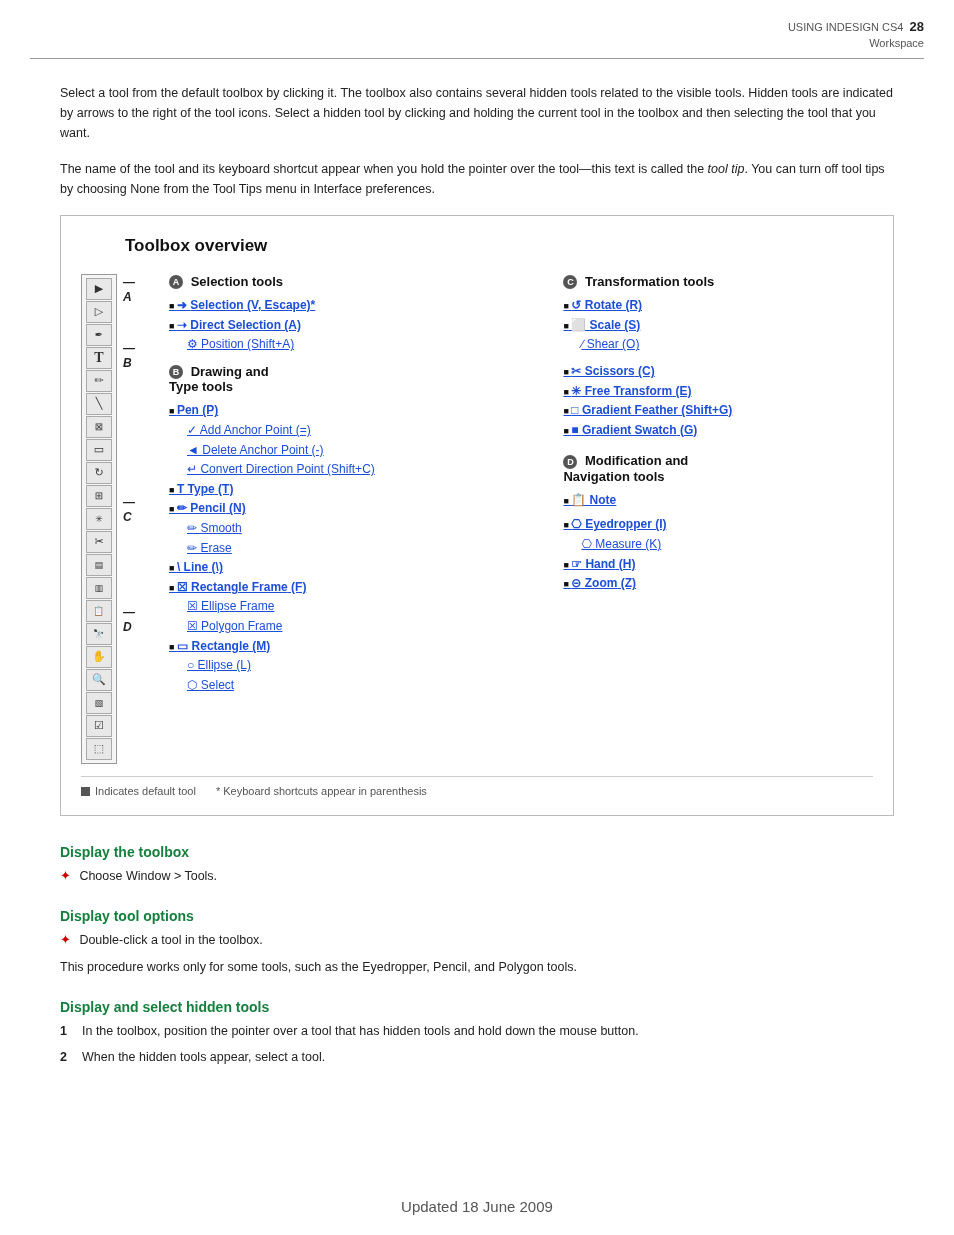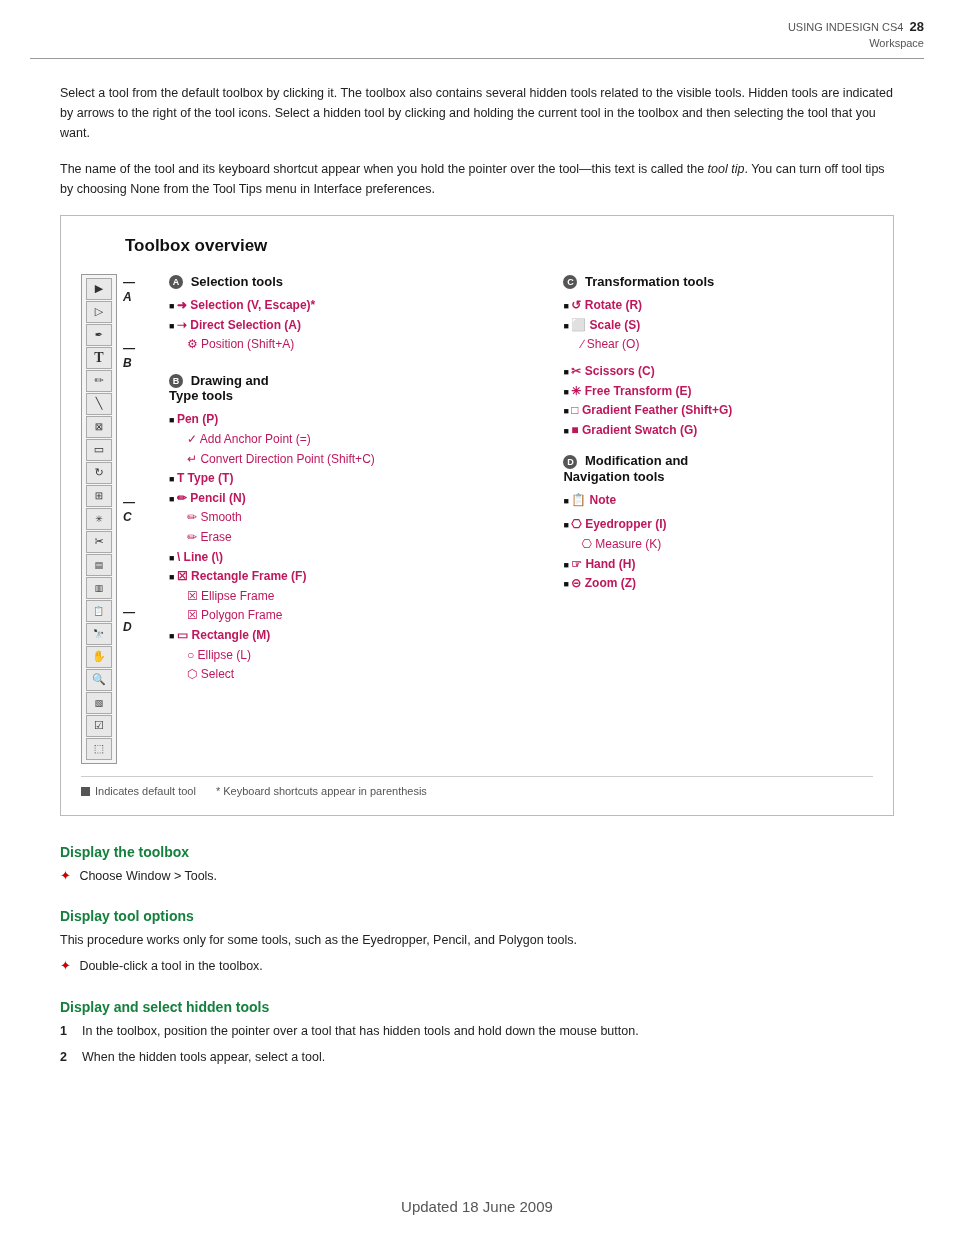--- a/index.html
+++ b/index.html
@@ -101,21 +101,21 @@
       padding-left: 10px;
     }
     .col-right {
       flex: 0.9;
       padding-left: 16px;
     }
     .section-header {
       font-size: 13px;
       font-weight: bold;
       margin-bottom: 7px;
-      margin-top: 19px;
+      margin-top: 10px;
       color: #111;
     }
     .section-header:first-child { margin-top: 0; }
     .section-header .circle-label {
       display: inline-block;
       width: 14px;
       height: 14px;
       border-radius: 50%;
       background: #555;
       color: #fff;
@@ -127,23 +127,24 @@
       vertical-align: middle;
     }
     .tool-list {
       list-style: none;
       margin-left: 0;
       margin-bottom: 10px;
     }
     .tool-list li {
       font-size: 12px;
       line-height: 1.55;
-      color: #be185d;
+      color: #1d4ed8;
       padding-left: 0;
       margin-bottom: 1px;
+      text-decoration: underline;
     }
     .tool-list li.main-tool {
       font-weight: bold;
     }
     .tool-list li.main-tool::before {
       content: '■ ';
       font-size: 9px;
       color: #111;
     }
     .tool-list li.sub-tool {
@@ -312,20 +313,21 @@
               <li class="sub-tool"><span>⚙ Position  (Shift+A)</span></li>
             </ul>
 
             <div class="section-header">
               <span class="circle-label">B</span>
               <span>Drawing and<br>Type tools</span>
             </div>
             <ul class="tool-list">
               <li class="main-tool"><strong>Pen</strong>  (P)</li>
               <li class="sub-tool">✓ Add Anchor Point  (=)</li>
+              <li class="sub-tool">◄ Delete Anchor Point  (-)</li>
               <li class="sub-tool">↵ Convert Direction Point  (Shift+C)</li>
               <li class="main-tool"><strong>T Type</strong>  (T)</li>
               <li class="main-tool"><strong>✏ Pencil</strong>  (N)</li>
               <li class="sub-tool">✏ Smooth</li>
               <li class="sub-tool">✏ Erase</li>
               <li class="main-tool"><strong>\ Line</strong>  (\)</li>
               <li class="main-tool"><strong>☒ Rectangle Frame</strong>  (F)</li>
               <li class="sub-tool">☒ Ellipse Frame</li>
               <li class="sub-tool">☒ Polygon Frame</li>
               <li class="main-tool"><strong>▭ Rectangle</strong>  (M)</li>
@@ -377,25 +379,25 @@
     <div class="section-title">Display the toolbox</div>
     <div class="section-body">
       <p>
         <span class="diamond">✦</span>
         <span>Choose Window &gt; Tools.</span>
       </p>
     </div>
 
     <div class="section-title">Display tool options</div>
     <div class="section-body">
-      <p>This procedure works only for some tools, such as the Eyedropper, Pencil, and Polygon tools.</p>
       <p>
         <span class="diamond">✦</span>
         <span>Double-click a tool in the toolbox.</span>
       </p>
+      <p>This procedure works only for some tools, such as the Eyedropper, Pencil, and Polygon tools.</p>
     </div>
 
     <div class="section-title">Display and select hidden tools</div>
     <div class="section-body">
       <ol class="numbered-list">
         <li>
           <span class="num">1</span>
           <span>In the toolbox, position the pointer over a tool that has hidden tools and hold down the mouse button.</span>
         </li>
         <li>

